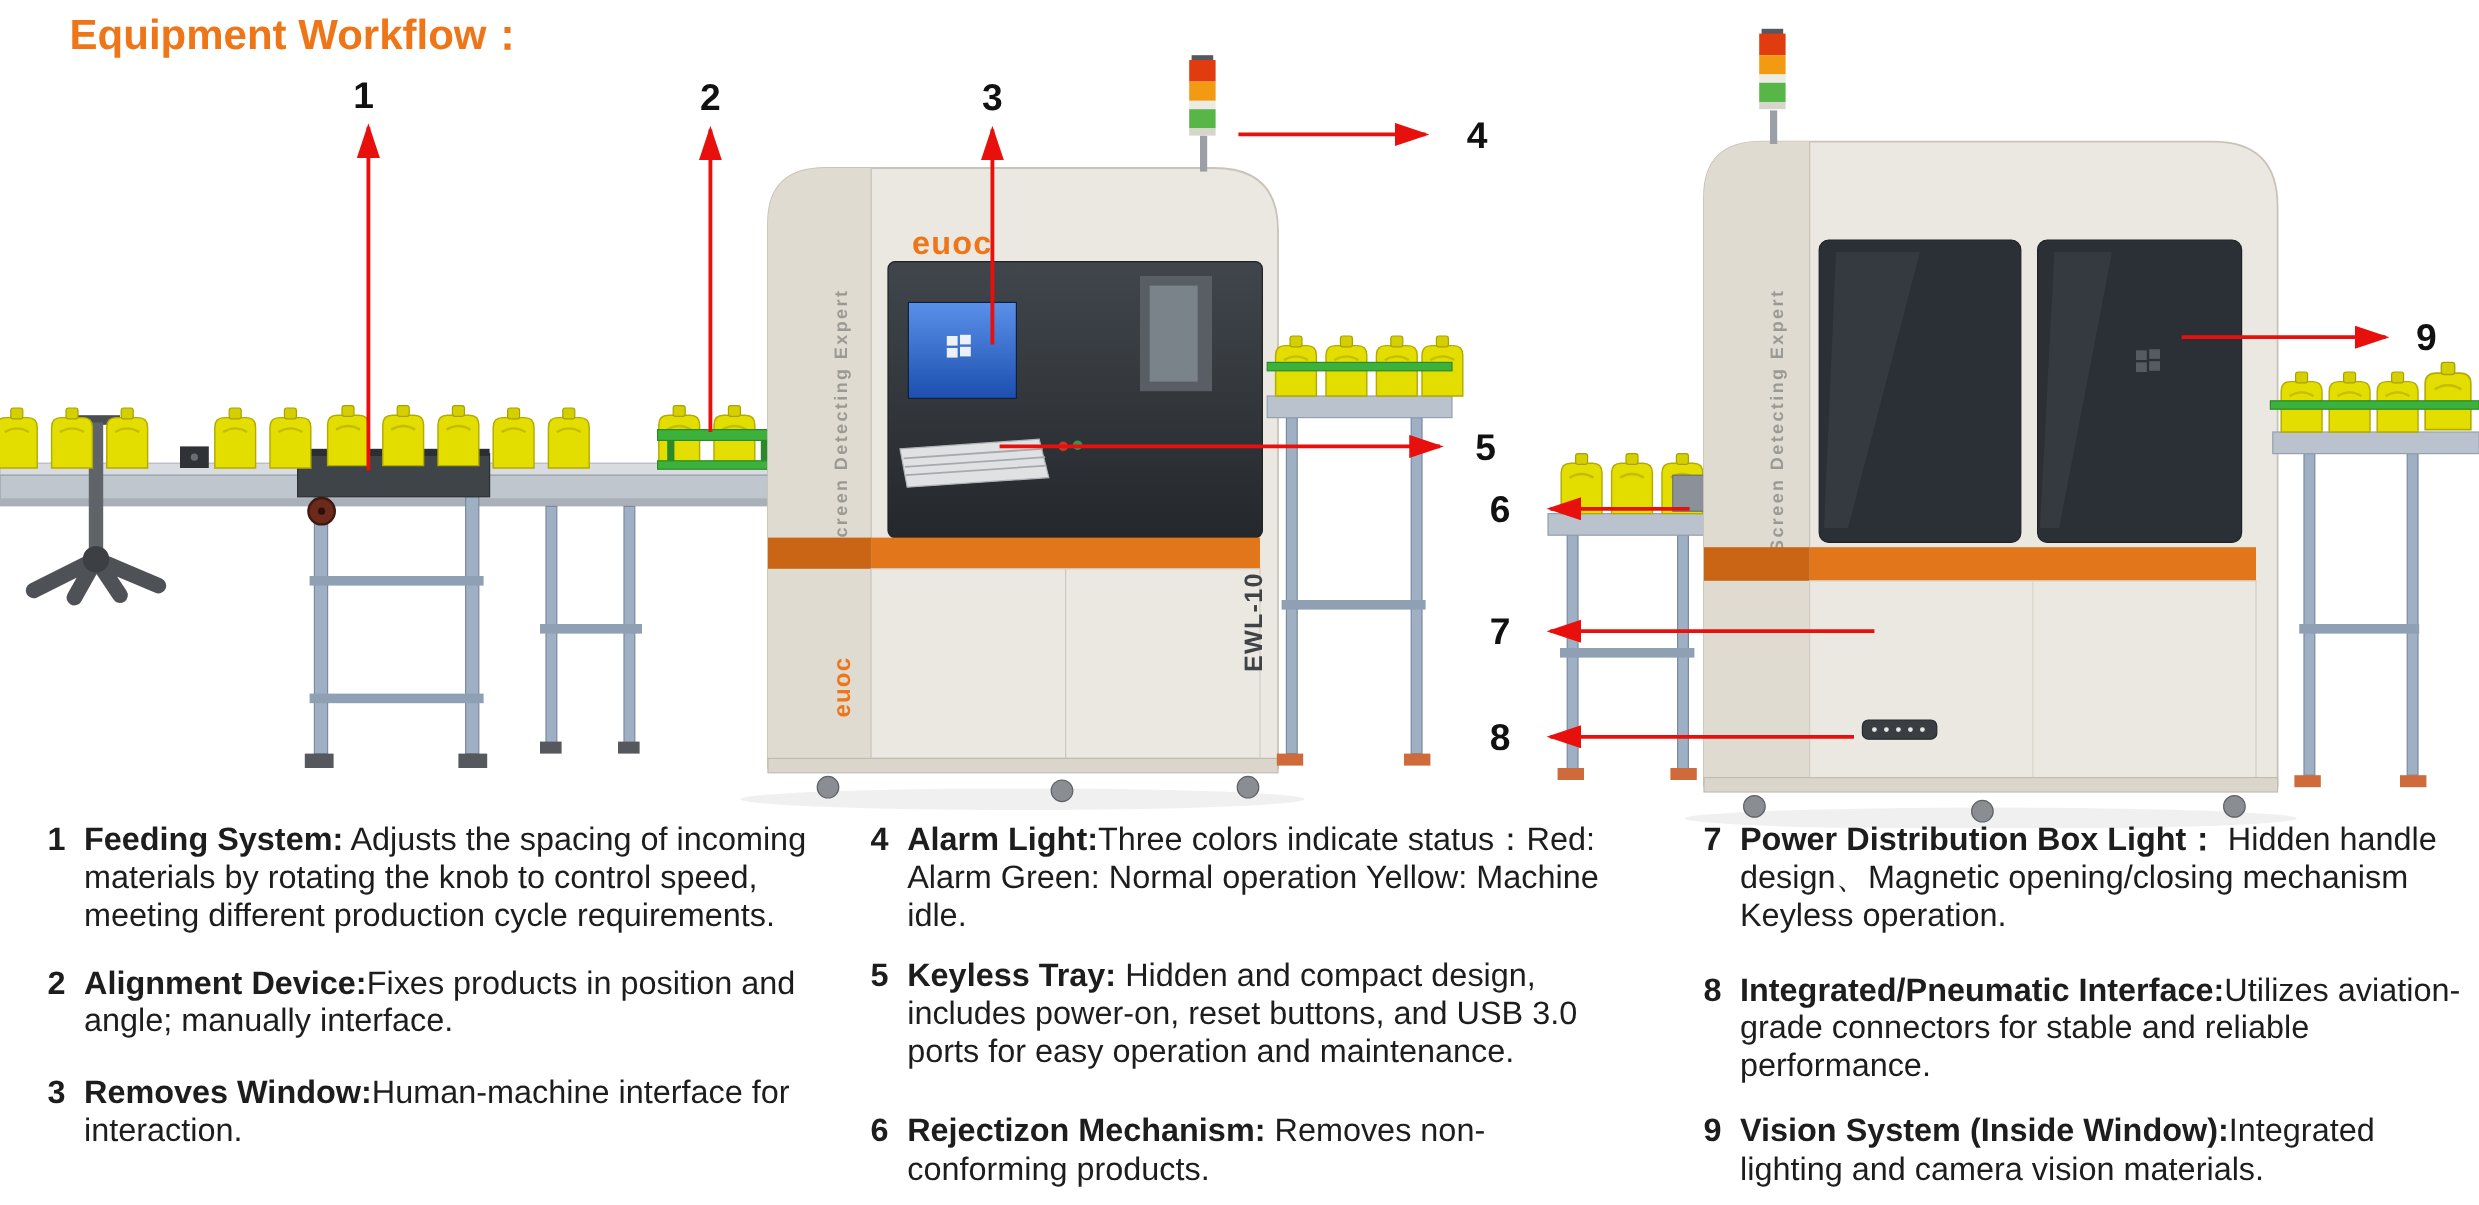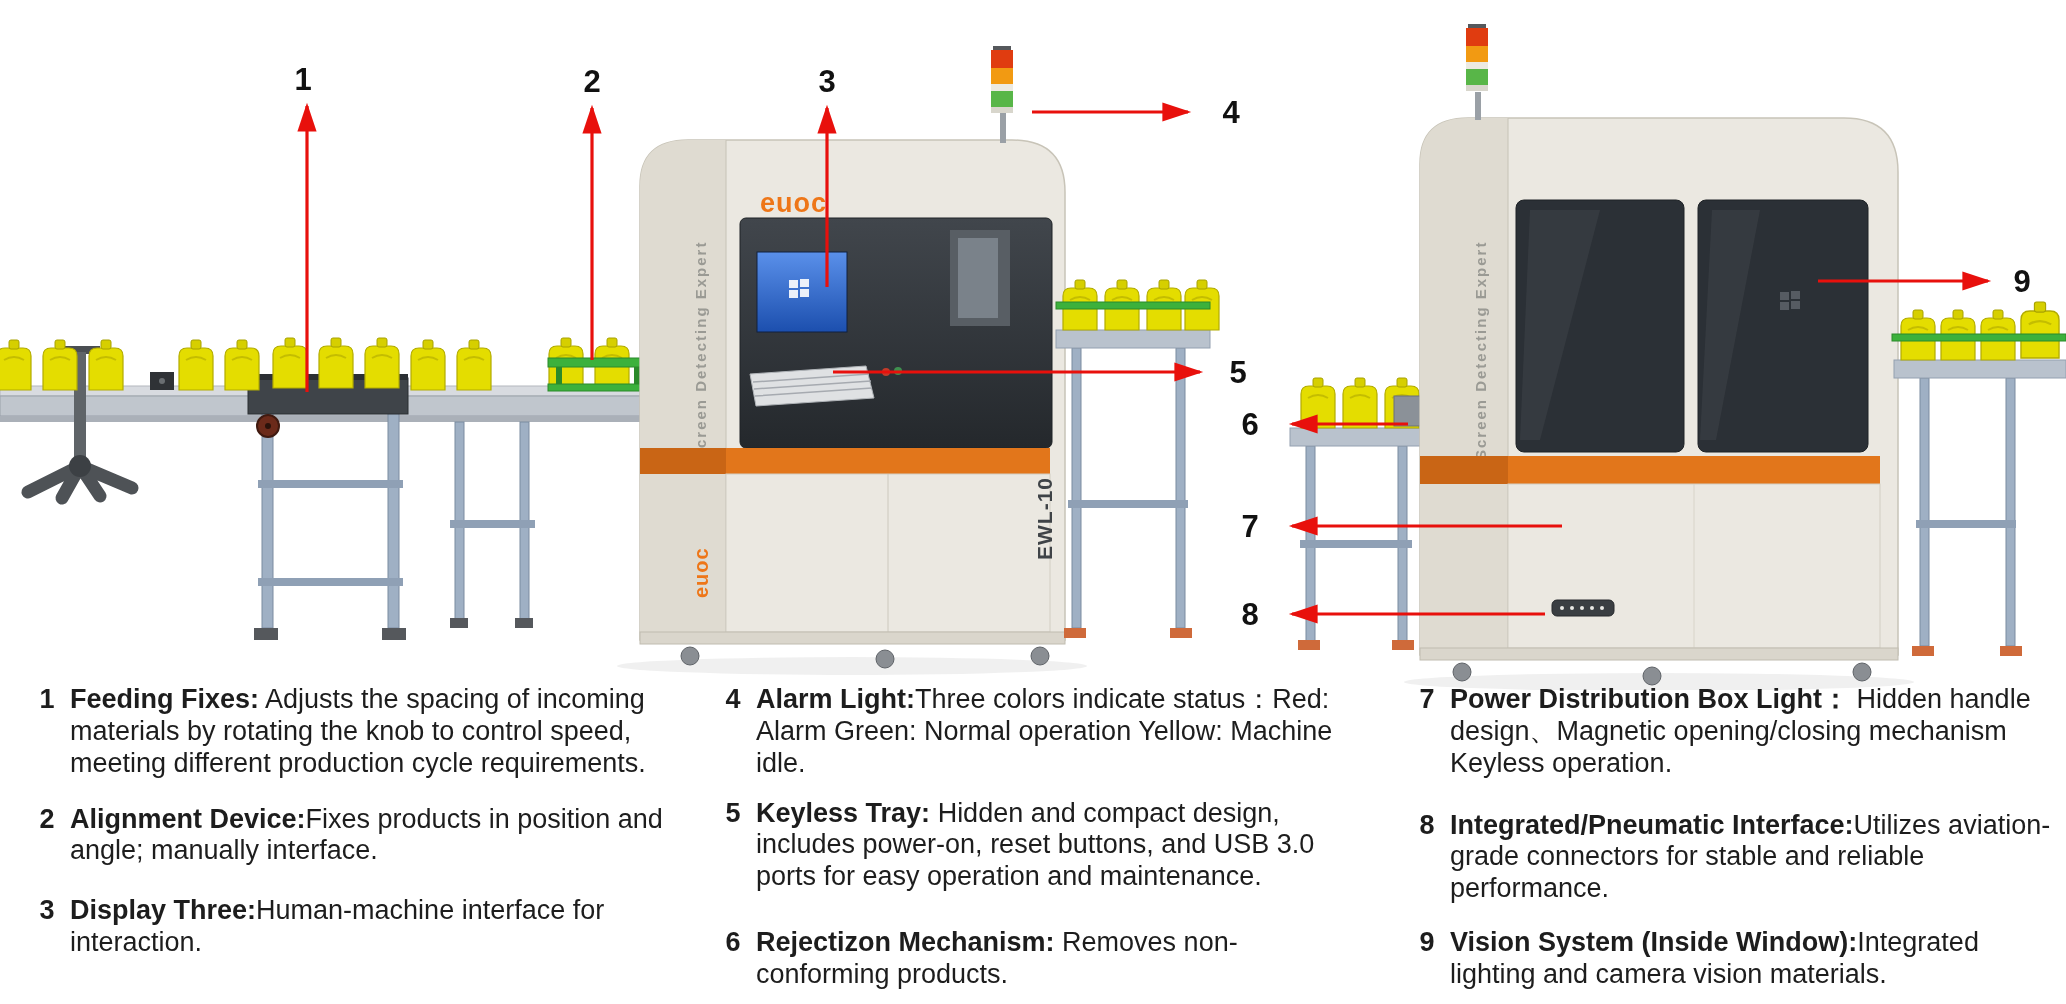--- a/index.html
+++ b/index.html
@@ -23,20 +23,21 @@
   .callout-num{font-size:31px;font-weight:bold;fill:#111111;}
   .side-text{font-size:15px;font-weight:600;fill:#9a9a94;letter-spacing:2px;}
   .brand{font-weight:bold;fill:#ee7618;letter-spacing:1px;}
   .model{font-size:21px;font-weight:bold;fill:#3f4347;letter-spacing:1px;}
 </style>
 </head>
 <body>
 
 <div class="canvas">
 
+  <h1 class="title">Equipment Workflow：</h1>
 
   <svg class="illus" width="2066" height="690" viewBox="0 0 2066 690">
     <defs>
       <linearGradient id="blueGrad" x1="0" y1="0" x2="0" y2="1">
         <stop offset="0" stop-color="#5a90ea"></stop>
           <stop offset="1" stop-color="#1c4fae"></stop>
       </linearGradient>
       <linearGradient id="dkGrad" x1="0" y1="0" x2="0" y2="1">
         <stop offset="0" stop-color="#41464c"></stop>
           <stop offset="1" stop-color="#24282c"></stop>
@@ -273,29 +274,29 @@
       <text class="callout-num" x="1250" y="625">8</text>
       <text class="callout-num" x="2022" y="292">9</text>
     </g>
   </svg>
 
   <div class="legend">
 
     <div class="col col1">
       <div class="item">
         <span class="inum">1</span>
-        <p class="itext"><b class="ilabel">Feeding Fixes:</b><span> Adjusts the spacing of incoming materials by rotating the knob to control speed, meeting different production cycle requirements.</span></p>
+        <p class="itext"><b class="ilabel">Feeding System:</b><span> Adjusts the spacing of incoming materials by rotating the knob to control speed, meeting different production cycle requirements.</span></p>
       </div>
       <div class="item mt1">
         <span class="inum">2</span>
         <p class="itext"><b class="ilabel">Alignment Device:</b><span>Fixes products in position and angle; manually interface.</span></p>
       </div>
       <div class="item mt2">
         <span class="inum">3</span>
-        <p class="itext"><b class="ilabel">Display Three:</b><span>Human-machine interface for interaction.</span></p>
+        <p class="itext"><b class="ilabel">Removes Window:</b><span>Human-machine interface for interaction.</span></p>
       </div>
     </div>
 
     <div class="col col2">
       <div class="item">
         <span class="inum">4</span>
         <p class="itext"><b class="ilabel">Alarm Light:</b><span>Three colors indicate status：Red: Alarm Green: Normal operation Yellow: Machine idle.</span></p>
       </div>
       <div class="item mt3">
         <span class="inum">5</span>

